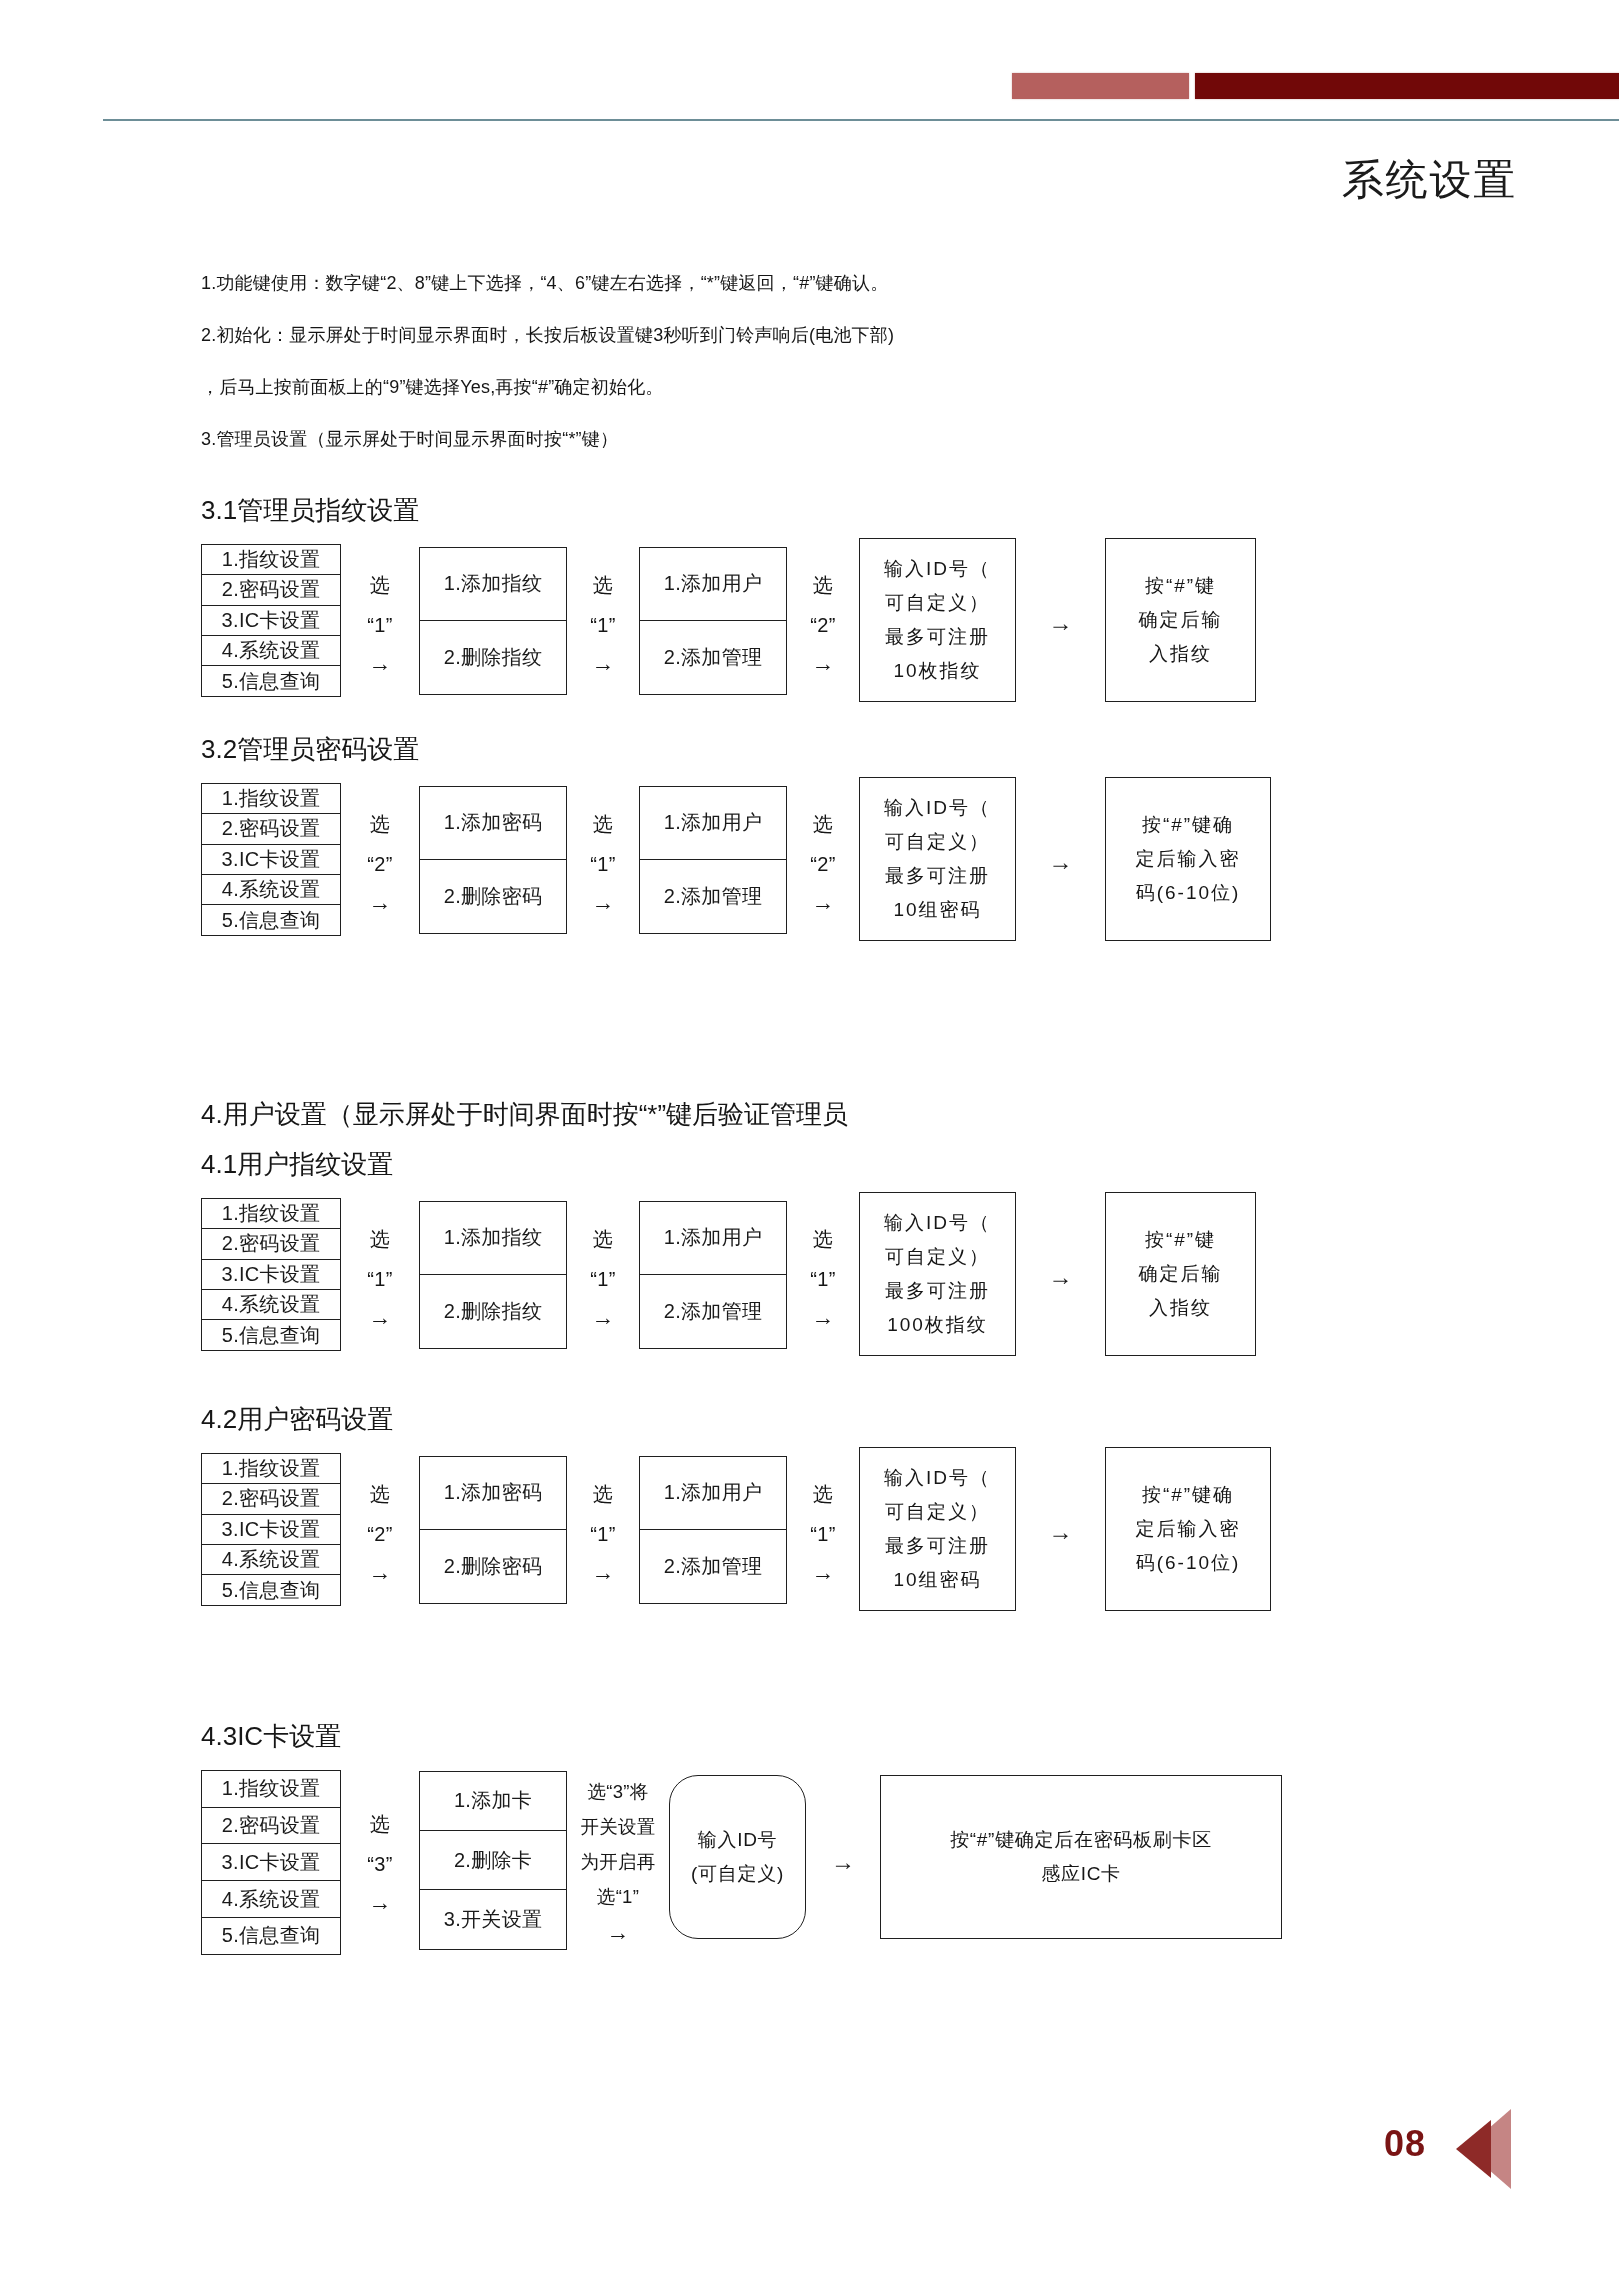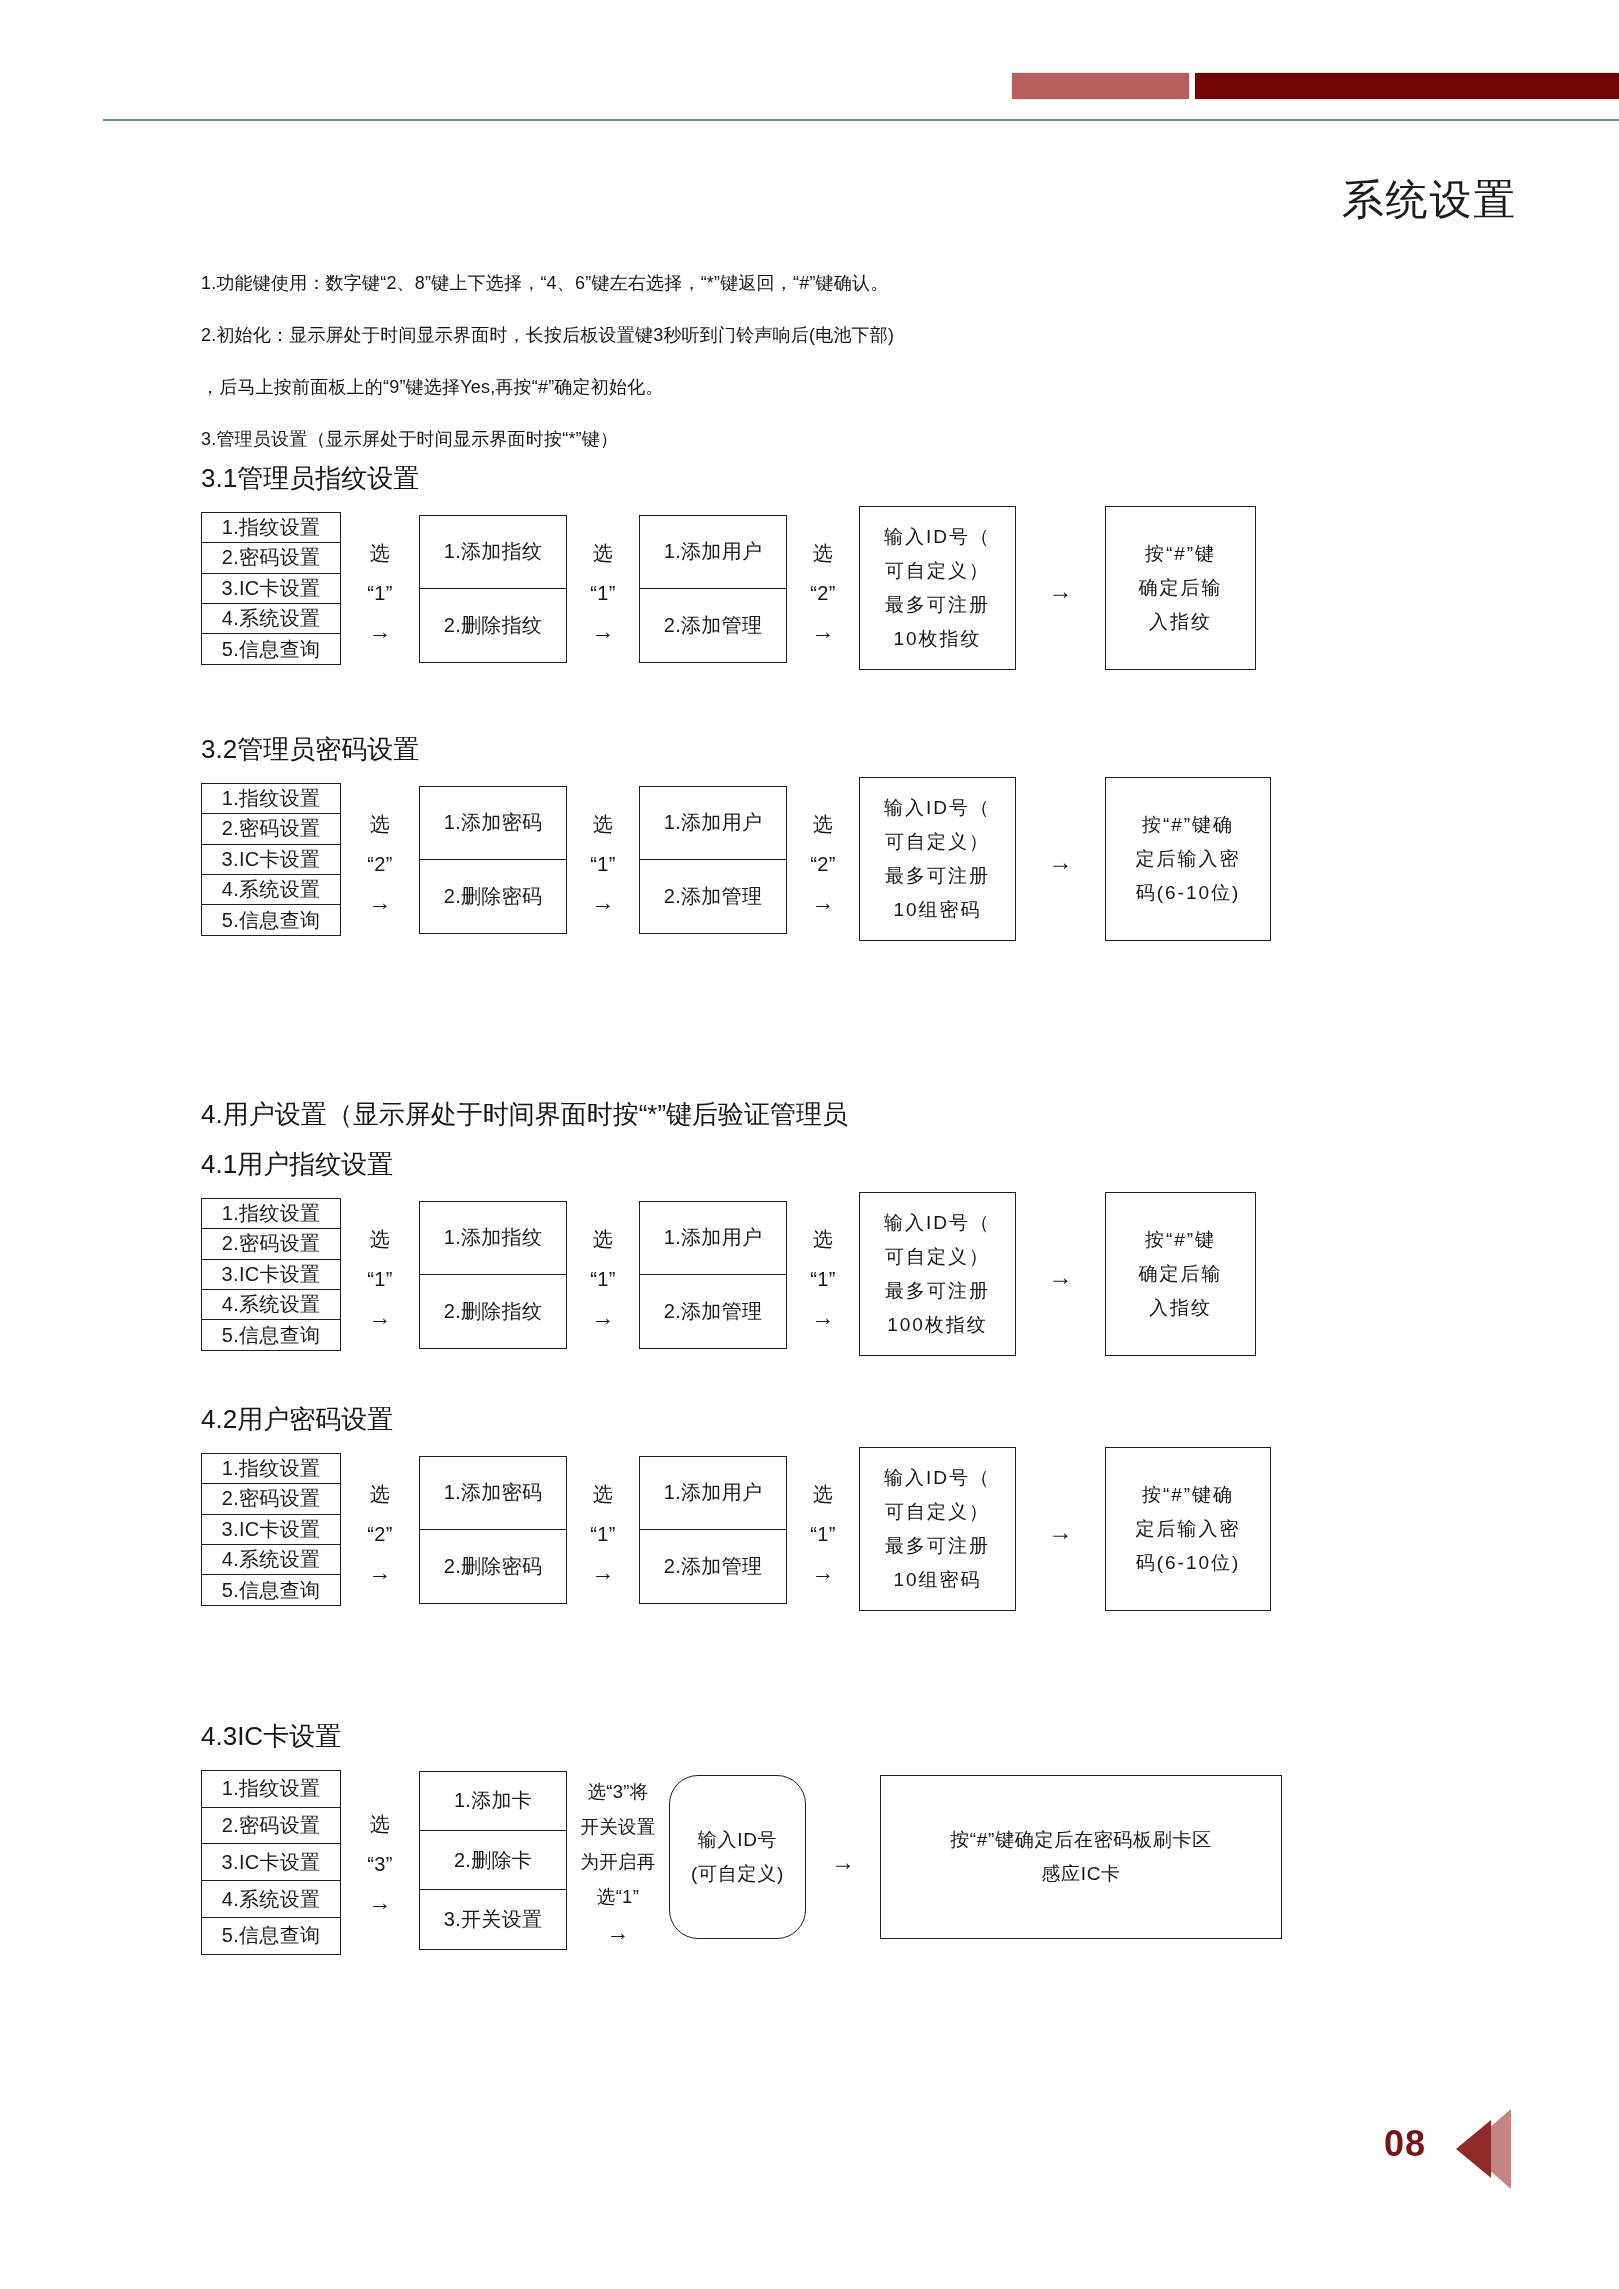--- a/index.html
+++ b/index.html
@@ -47,21 +47,20 @@
   
   .page-title {
     position: absolute;
     right: 103px;
     top: 152px;
     font-size: 42px;
     letter-spacing: 1.8px;
     color: #1b1b1b;
     font-weight: 400;
     white-space: nowrap;
-    margin-top: 20px;
   }
 
   
   .body-block {
     position: absolute;
     left: 201px;
     top: 257px;
     width: 1292px;
   }
   .para {
@@ -223,21 +222,21 @@
 <div class="hdr-rule"></div>
 <div class="page-title">系统设置</div>
 
 <div class="body-block">
   <div class="para">1.功能键使用：数字键“2、8”键上下选择，“4、6”键左右选择，“*”键返回，“#”键确认。</div>
   <div class="para">2.初始化：显示屏处于时间显示界面时，长按后板设置键3秒听到门铃声响后(电池下部)</div>
   <div class="para">，后马上按前面板上的“9”键选择Yes,再按“#”确定初始化。</div>
   <div class="para">3.管理员设置（显示屏处于时间显示界面时按“*”键）</div>
 </div>
 
-<div class="section" style="top:460px;">
+<div class="section" style="top:492px;">
   <div class="sec-head">3.1管理员指纹设置</div>
   <div class="flow">
     <div class="menu-box" style="height:153px;">
       <div class="menu-row">1.指纹设置</div>
       <div class="menu-row">2.密码设置</div>
       <div class="menu-row">3.IC卡设置</div>
       <div class="menu-row">4.系统设置</div>
       <div class="menu-row">5.信息查询</div>
     </div>
     <div class="conn conn-w1">

